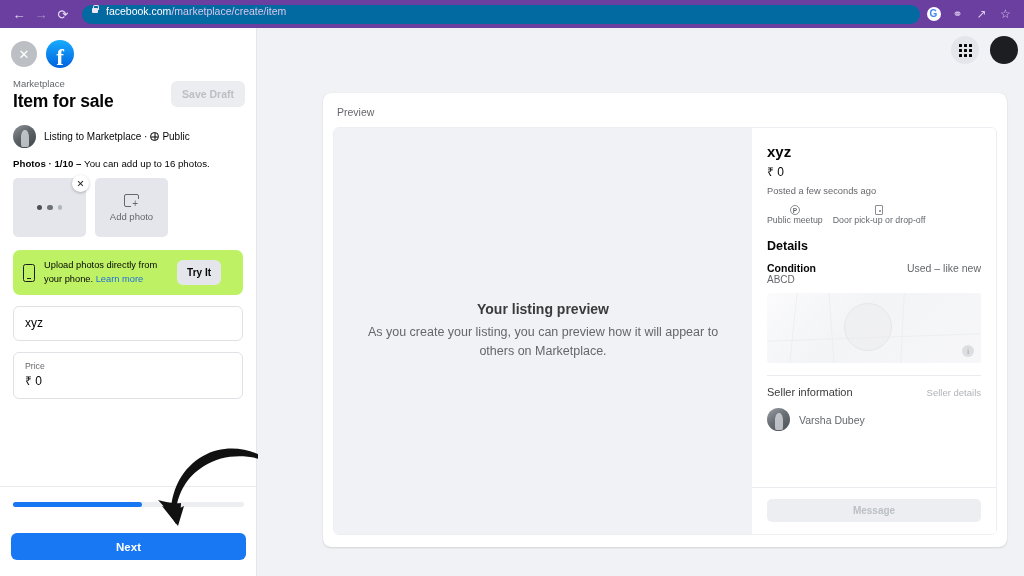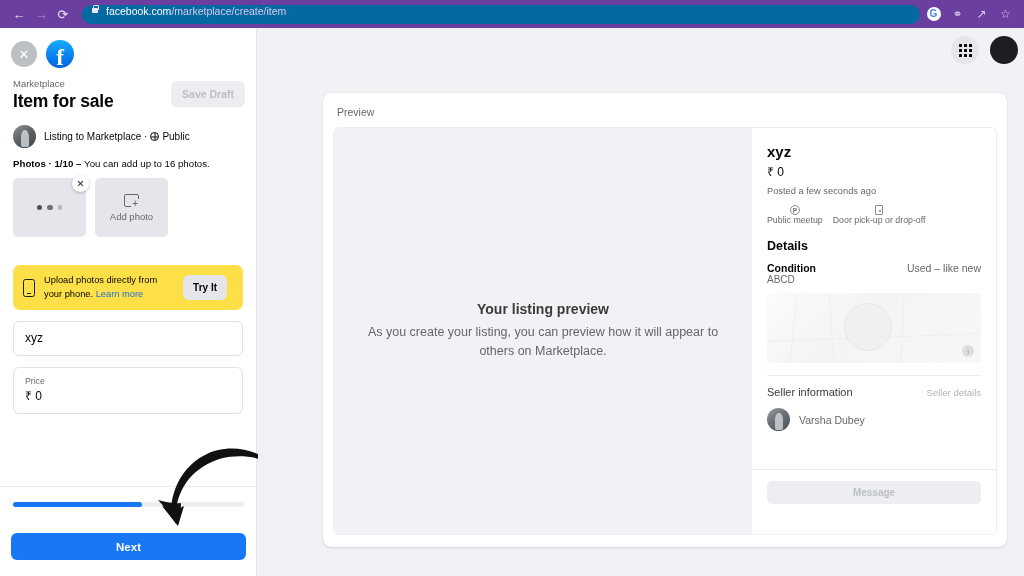--- a/index.html
+++ b/index.html
@@ -187,24 +187,24 @@
     position: relative;
   }
   .add-photo-icon::after {
     content: "+"; position: absolute; right: -1px; bottom: -3px;
     font-size: 10px; color: #65676b; line-height: 1;
     background: #e4e6eb; padding: 0 1px;
   }
   .add-photo-text { font-size: 9.5px; color: #65676b; }
 
   .upload-hint {
-    margin: 28px 13px 0 13px;
-    background: #fde047; border-radius: 7px;
+    margin: 13px 13px 0 13px;
+    background: #bef264; border-radius: 7px;
     display: flex; align-items: center; gap: 9px;
-    padding: 9px 16px 9px 10px;
+    padding: 9px 22px 9px 10px;
   }
   .phone-icon {
     width: 12px; height: 18px;
     border: 1.5px solid #1c1e21; border-radius: 2.5px;
     flex: 0 0 auto; position: relative;
   }
   .phone-icon::after {
     content: ""; position: absolute; left: 50%; bottom: 1.5px;
     transform: translateX(-50%);
     width: 4px; height: 1px; background: #1c1e21;
@@ -377,21 +377,21 @@
   }
   .seller-avatar::after {
     content: ""; position: absolute;
     left: 34%; top: 22%; width: 34%; height: 72%;
     background: rgba(228,231,235,0.7);
     border-radius: 45% 45% 20% 20%;
   }
   .seller-name { font-size: 10.5px; color: #65676b; }
 
   .message-wrap {
-    position: absolute; left: 0; right: 0; bottom: 18px;
+    position: absolute; left: 0; right: 0; bottom: 0;
     border-top: 1px solid #e9ebee;
     padding: 11px 15px 12px 15px;
     background: #ffffff;
   }
   .message-btn {
     width: 100%; height: 23px;
     background: #eceef1; border: none; border-radius: 5px;
     color: #bcc0c4; font-size: 10px; font-weight: bold;
     font-family: "Liberation Sans", sans-serif;
     cursor: pointer;

